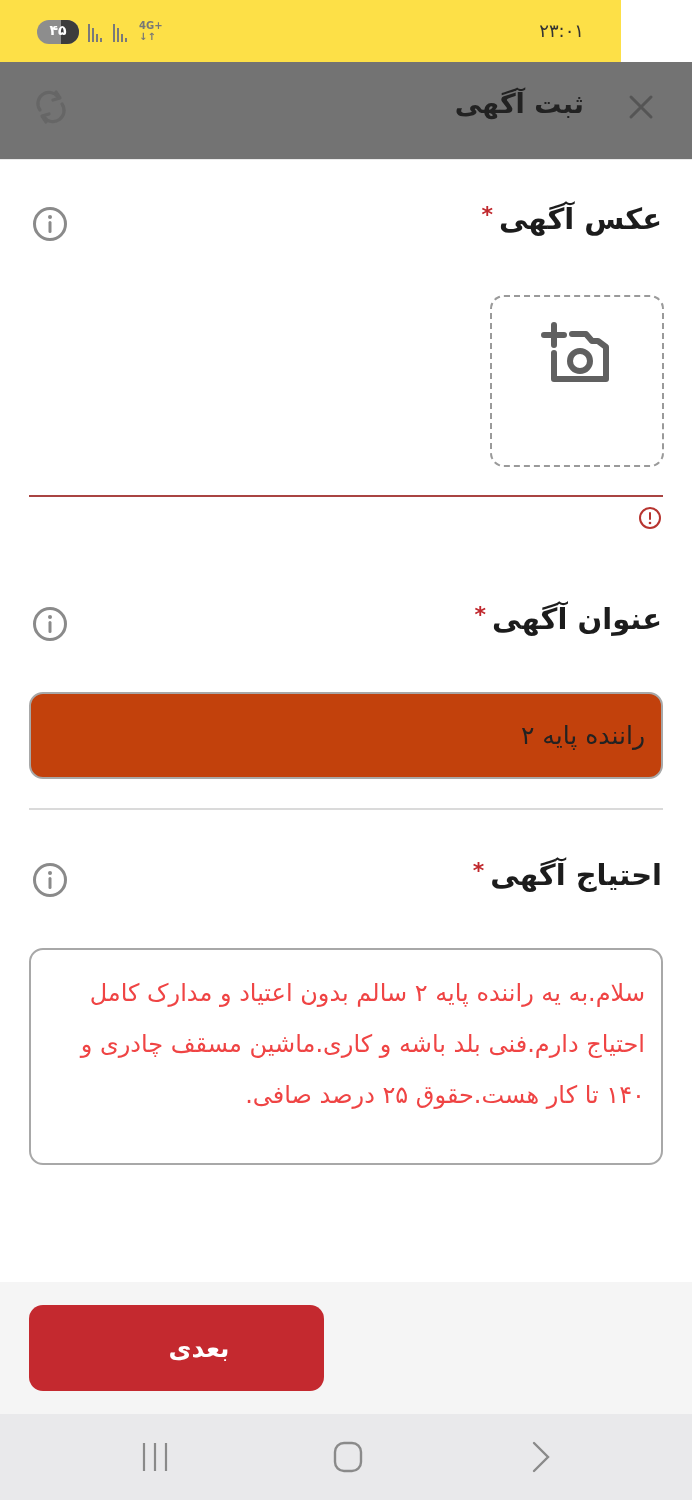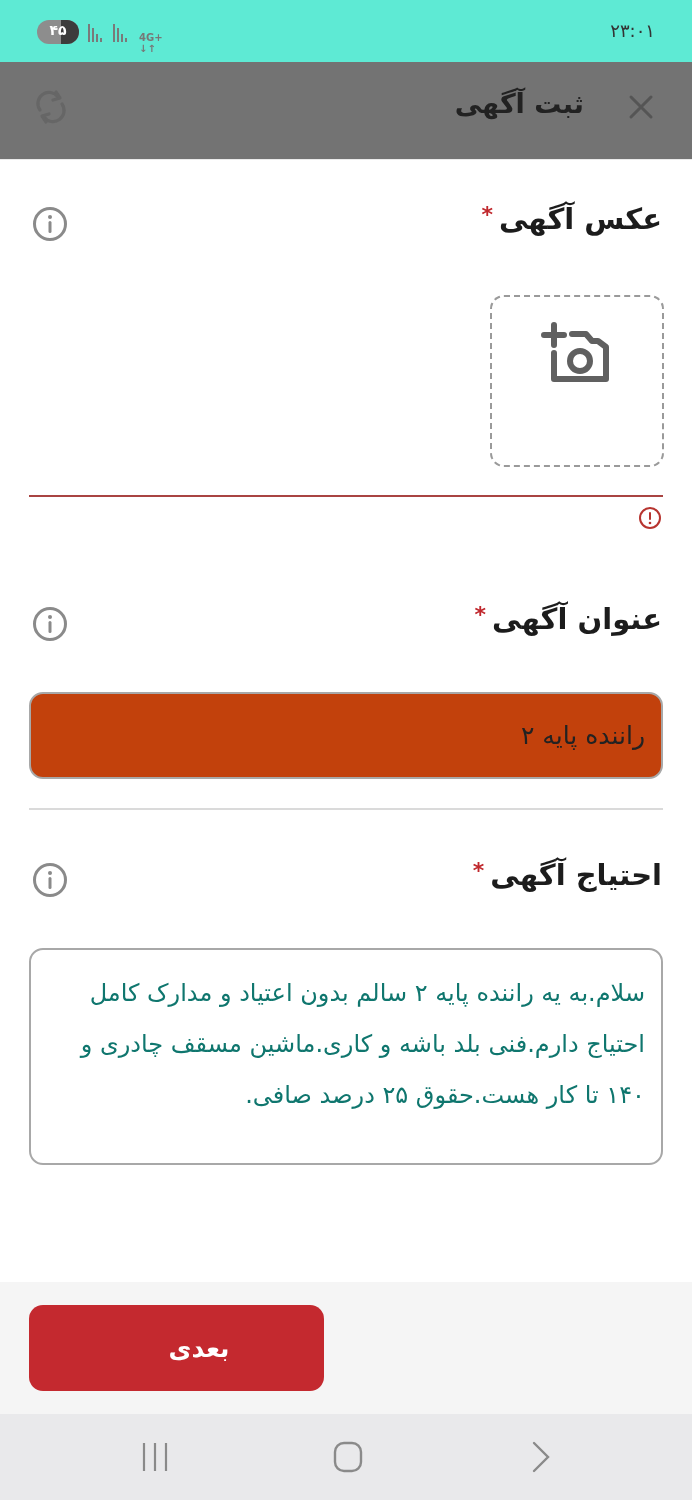--- a/index.html
+++ b/index.html
@@ -1,25 +1,25 @@
 <!DOCTYPE html>
 <html><head>
   <meta charset="utf-8">
   <style>
     * { box-sizing: border-box; margin: 0; padding: 0; }
     html, body { width: 692px; height: 1500px; overflow: hidden; background: #ffffff; }
     body { font-family: "DejaVu Sans", sans-serif; color: #1f1f1f; position: relative; }
 
-    .status-bar { position: absolute; top: 0; left: 0; width: 692px; height: 62px; background: #5eead4; padding-left: 24px; }
+    .status-bar { position: absolute; top: 0; left: 0; width: 621px; height: 62px; background: #fde047; padding-left: 24px; }
     .battery { position: absolute; left: 37px; top: 20px; width: 42px; height: 24px; border-radius: 12px; background: #8d8d8d; overflow: hidden; }
     .battery .fill { position: absolute; right: 0; top: 0; width: 18px; height: 24px; background: #3c3c3c; }
     .battery .lvl { position: absolute; left: 0; right: 0; top: 2px; text-align: center; color: #fff; font-size: 14px; font-weight: bold; }
     .signal { position: absolute; top: 22px; height: 20px; }
     .signal span { position: absolute; bottom: 0; width: 2px; background: #7a7a7a; }
-    .net { position: absolute; left: 139px; top: 32px; font-size: 10px; color: #777; line-height: 11px; font-weight: bold; }
+    .net { position: absolute; left: 139px; top: 20px; font-size: 10px; color: #777; line-height: 11px; font-weight: bold; }
     .clock { position: absolute; right: 37px; top: 20px; font-size: 18px; color: #333; }
 
     .app-bar { position: absolute; top: 62px; left: 0; width: 692px; height: 98px; background: #737373; border-bottom: 1px solid #eaeaea; }
     .close-btn { position: absolute; right: 36px; top: 30px; width: 30px; height: 30px; cursor: pointer; }
     .page-title { position: absolute; right: 108px; top: 26px; font-size: 27px; font-weight: bold; color: #222; direction: rtl; }
     .refresh-btn { position: absolute; left: 32px; top: 26px; width: 38px; height: 38px; cursor: pointer; }
 
     .section-label { position: absolute; right: 30px; direction: rtl; font-size: 29px; font-weight: bold; color: #1c1c1c; }
     .section-label .req { color: #c0282d; font-size: 22px; margin-right: 6px; vertical-align: top; }
     .info-btn { position: absolute; left: 32px; width: 36px; height: 36px; cursor: pointer; }
@@ -28,21 +28,21 @@
     .photo-box .cam { position: absolute; left: 48px; top: 24px; width: 74px; height: 66px; }
     .photo-box .lbl { position: absolute; left: 0; right: 0; top: 112px; text-align: center; direction: rtl; font-size: 22px; color: #6a6a6a; }
 
     .error-line { position: absolute; left: 29px; top: 495px; width: 634px; height: 2px; background: #a94442; }
     .error-msg { position: absolute; right: 30px; top: 506px; direction: rtl; font-size: 18px; color: #b7342f; display: flex; align-items: center; }
     .error-msg .err-icon { width: 24px; height: 24px; margin-left: 12px; }
 
     .text-input { position: absolute; left: 29px; top: 692px; width: 634px; height: 87px; border: 2px solid #a8a8a8; border-radius: 14px; background: #c2410c; direction: rtl; padding: 0 16px; font-size: 25px; color: #222; display: flex; align-items: center; font-family: "DejaVu Sans", sans-serif; }
     .divider { position: absolute; left: 29px; top: 808px; width: 634px; height: 2px; background: #dadada; }
 
-    .textarea { position: absolute; left: 29px; top: 948px; width: 634px; height: 217px; border: 2px solid #a8a8a8; border-radius: 14px; background: #fff; direction: rtl; padding: 18px 16px; font-size: 24px; line-height: 51px; color: #0f766e; text-align: right; }
+    .textarea { position: absolute; left: 29px; top: 948px; width: 634px; height: 217px; border: 2px solid #a8a8a8; border-radius: 14px; background: #fff; direction: rtl; padding: 18px 16px; font-size: 24px; line-height: 51px; color: #ef4444; text-align: right; }
 
     .footer { position: absolute; top: 1282px; left: 0; width: 692px; height: 132px; background: #f5f5f5; }
     .next-btn { position: absolute; left: 29px; top: 23px; width: 295px; height: 86px; border-radius: 14px; background: #c4292f; color: #fff; font-size: 25px; font-weight: bold; display: flex; align-items: center; justify-content: center; cursor: pointer; direction: rtl; padding-left: 45px; }
 
     .nav-bar { position: absolute; top: 1414px; left: 0; width: 692px; height: 86px; background: #e9e9eb; }
     .nav-btn { position: absolute; top: 26px; height: 34px; cursor: pointer; }
   </style>
 </head>
 <body>
 

